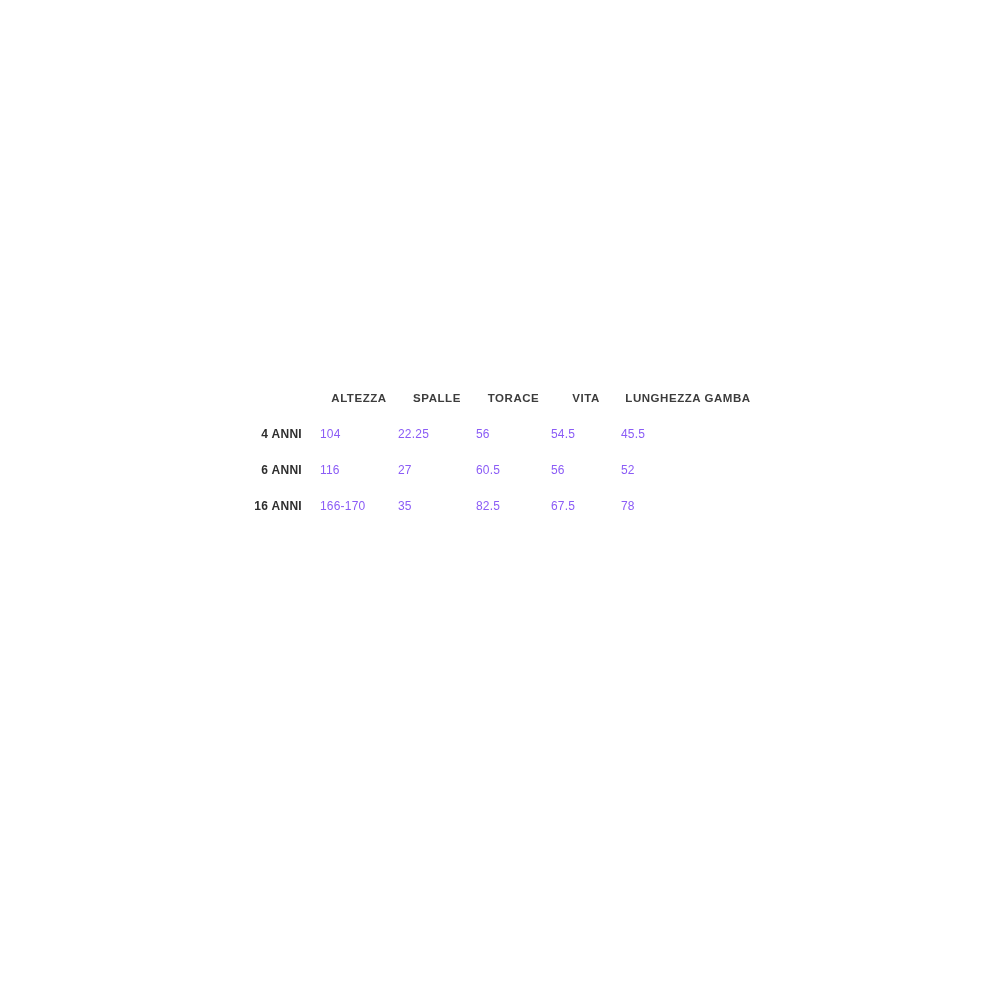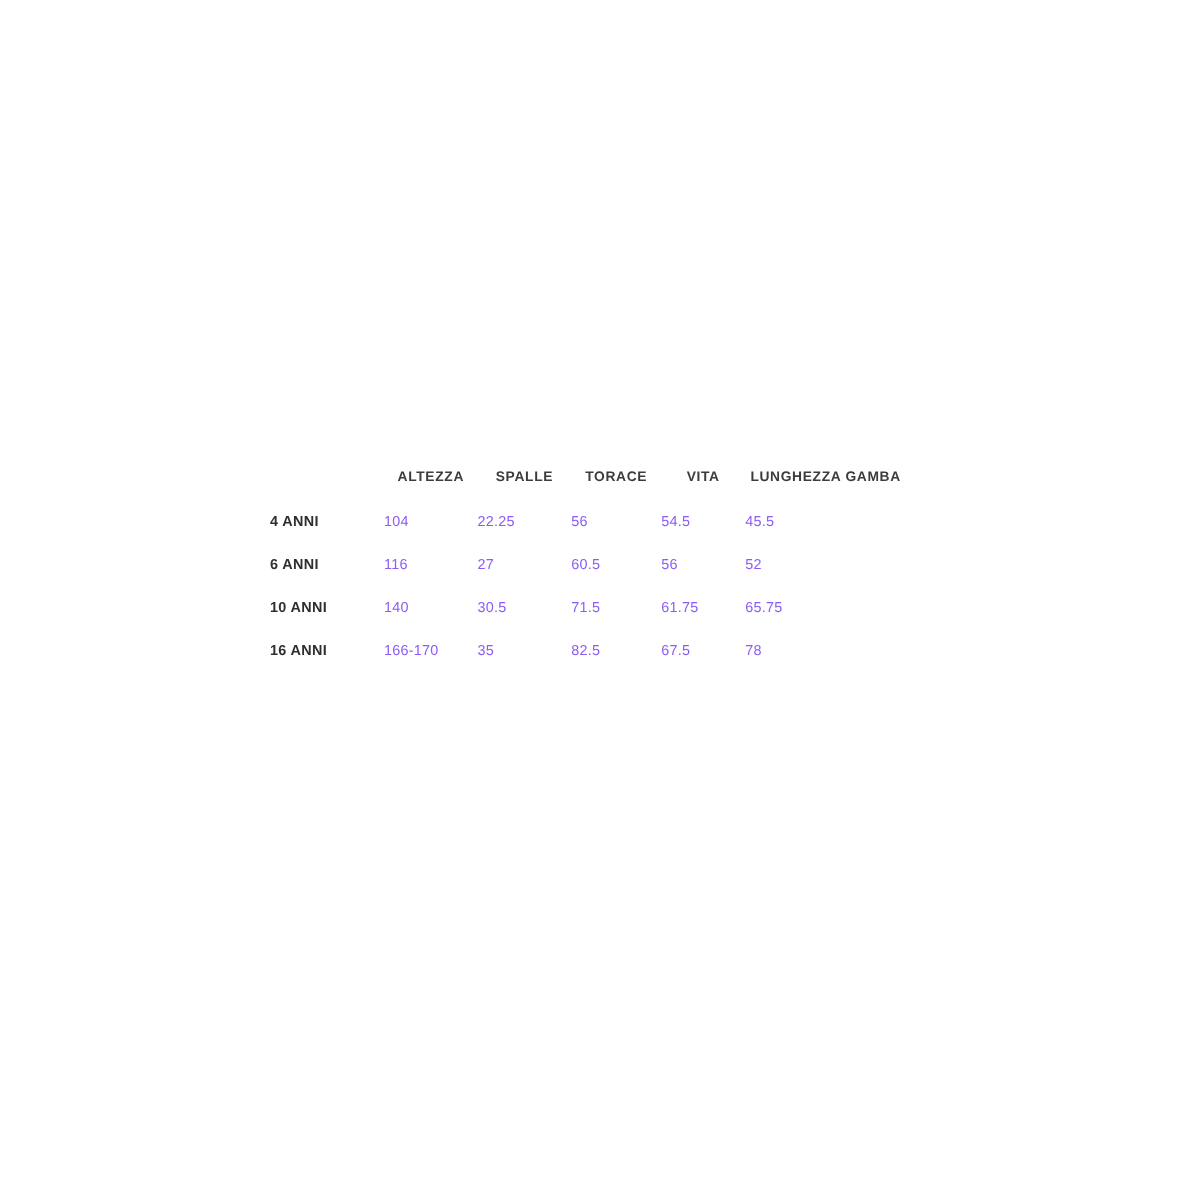--- a/index.html
+++ b/index.html
@@ -55,20 +55,21 @@
     height: 30px;
   }
 
   thead th.corner { }
 
   tbody td.row-label {
     font-size: 12px;
     font-weight: 700;
     letter-spacing: 0.3px;
     color: #2f2f2f;
+    text-align: right;
     padding-right: 18px;
   }
 
   tbody td.val {
     font-size: 12px;
     font-weight: 400;
     color: #8b5cf6;
     letter-spacing: 0.2px;
   }
 </style>
@@ -106,28 +107,20 @@
       </tr>
       <tr>
         <td class="row-label">6 ANNI</td>
         <td class="val">116</td>
         <td class="val">27</td>
         <td class="val">60.5</td>
         <td class="val">56</td>
         <td class="val">52</td>
       </tr>
       <tr>
-        <td class="row-label">10 ANNI</td>
-        <td class="val">140</td>
-        <td class="val">30.5</td>
-        <td class="val">71.5</td>
-        <td class="val">61.75</td>
-        <td class="val">65.75</td>
-      </tr>
-      <tr>
         <td class="row-label">16 ANNI</td>
         <td class="val">166-170</td>
         <td class="val">35</td>
         <td class="val">82.5</td>
         <td class="val">67.5</td>
         <td class="val">78</td>
       </tr>
     </tbody>
   </table>
 </div>

